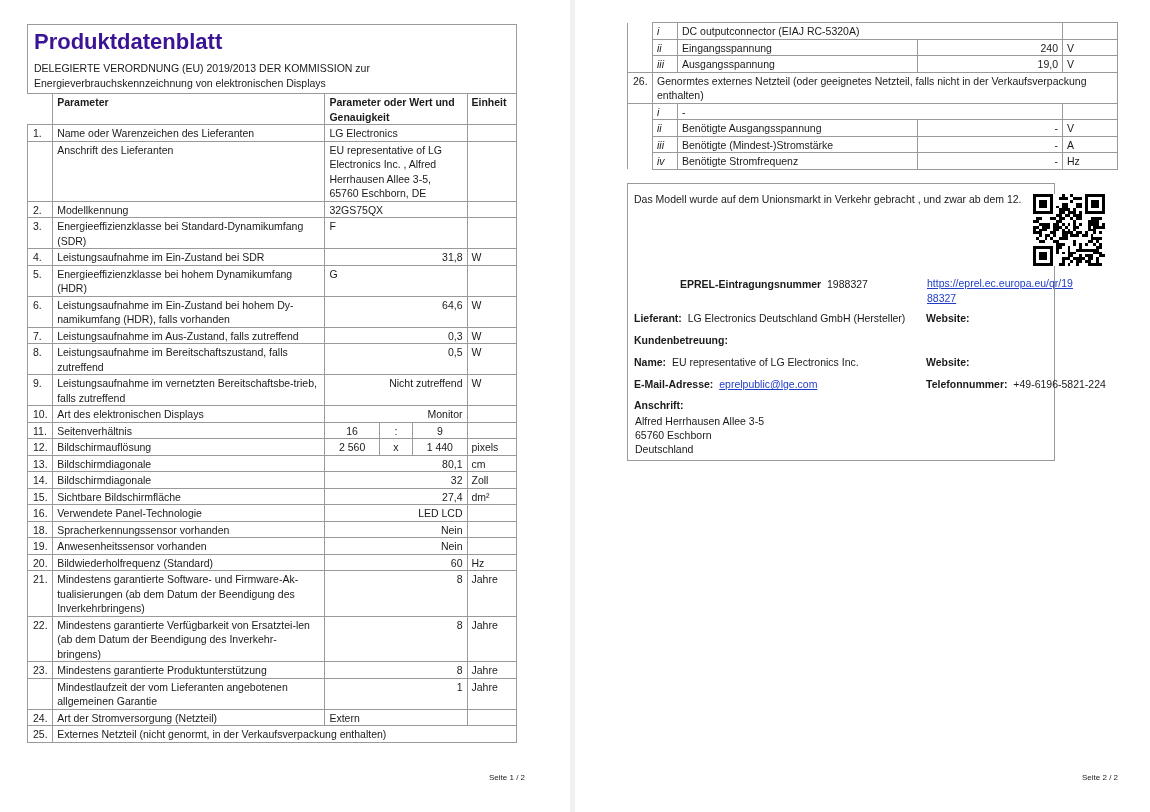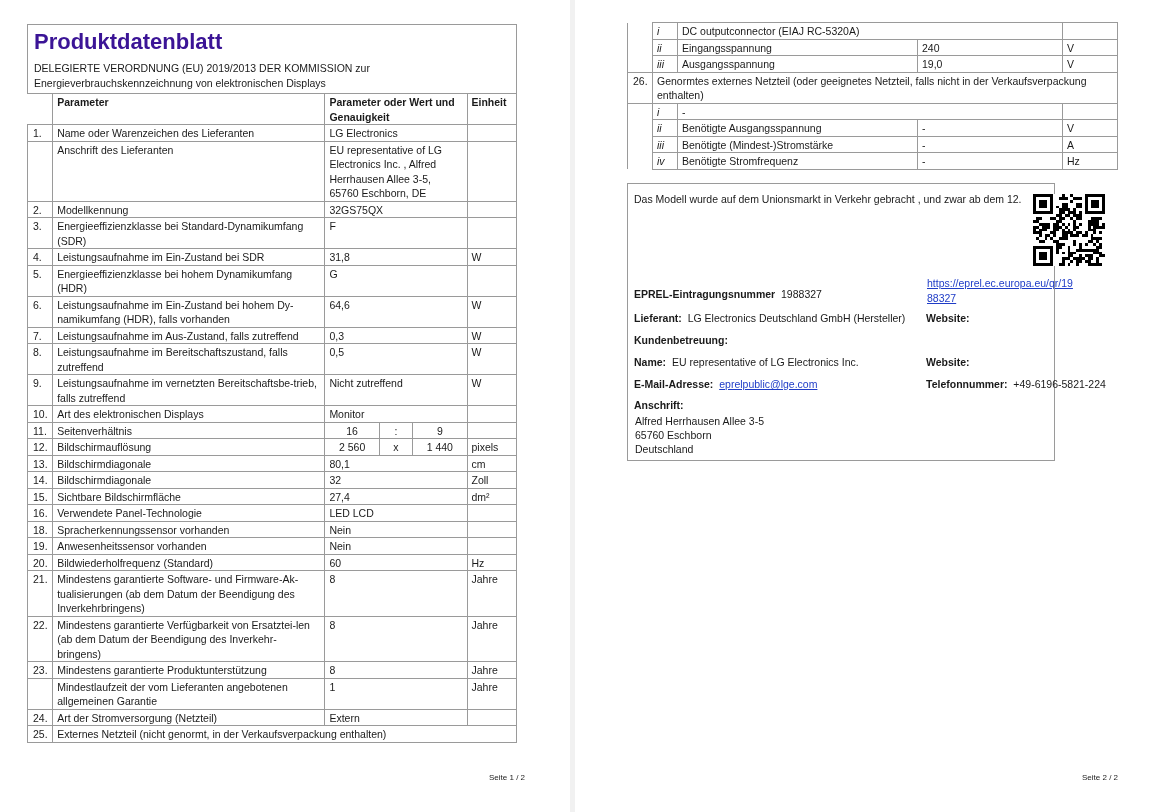--- a/index.html
+++ b/index.html
@@ -14,21 +14,21 @@
   table { border-collapse: collapse; table-layout: fixed; padding-left: 36px; }
   td { border: 1px solid #9a9a9a; vertical-align: top; padding: 1px 4px 0 4px; line-height: 14.5px; }
 
   
   #t1 { position: absolute; left: 27px; top: 24px; width: 490px; }
   .title-cell { border-bottom: 1px solid #9a9a9a; padding: 2px 6px 2px 6px; }
   .doc-title { font-size: 22px; font-weight: bold; color: #3b1496; line-height: 30px; margin-bottom: 4px; }
   .doc-sub { font-size: 10.5px; line-height: 15px; }
   .num { text-align: left; padding-left: 5px; }
   .hdr { font-weight: bold; margin-top: 25px; }
-  .r { }
+  .r { text-align: right; }
   .c { text-align: center; }
   .footer { position: absolute; font-size: 8px; color: #222; }
   #f1 { left: 482px; top: 773px; margin-left: 7px; }
 
   
   #t2 { position: absolute; left: 52px; top: 22px; width: 490px; }
   .it { font-style: italic; }
   #infobox { position: absolute; left: 52px; top: 183px; width: 428px; height: 278px; border: 1px solid #9a9a9a; padding: 8px 6px; font-size: 10.5px; }
   .ib-line { position: absolute; left: 6px; white-space: nowrap; }
   .ib-right { position: absolute; left: 298px; white-space: nowrap; }
@@ -511,21 +511,21 @@
         <rect x="10" y="24" width="1" height="1" fill="#000"></rect>
         <rect x="12" y="24" width="1" height="1" fill="#000"></rect>
         <rect x="15" y="24" width="1" height="1" fill="#000"></rect>
         <rect x="19" y="24" width="1" height="1" fill="#000"></rect>
         <rect x="20" y="24" width="1" height="1" fill="#000"></rect>
         <rect x="21" y="24" width="1" height="1" fill="#000"></rect>
         <rect x="22" y="24" width="1" height="1" fill="#000"></rect>
         <rect x="23" y="24" width="1" height="1" fill="#000"></rect>
       </svg>
 
-    <div class="ib-line" style="top:104px;">
+    <div class="ib-line" style="top:94px;margin-left:46px;">
       <span class="b">EPREL-Eintragungsnummer</span>&nbsp;&nbsp;<span>1988327</span>
     </div>
     <div class="ib-right" style="top:92px; left:299px; line-height:15px;">
       <a class="link">https://eprel.ec.europa.eu/qr/19</a><br>
       <a class="link">88327</a>
     </div>
 
     <div class="ib-line" style="top:128px;">
       <span class="b">Lieferant:</span>&nbsp;&nbsp;<span>LG Electronics Deutschland GmbH (Hersteller)</span>
     </div>

